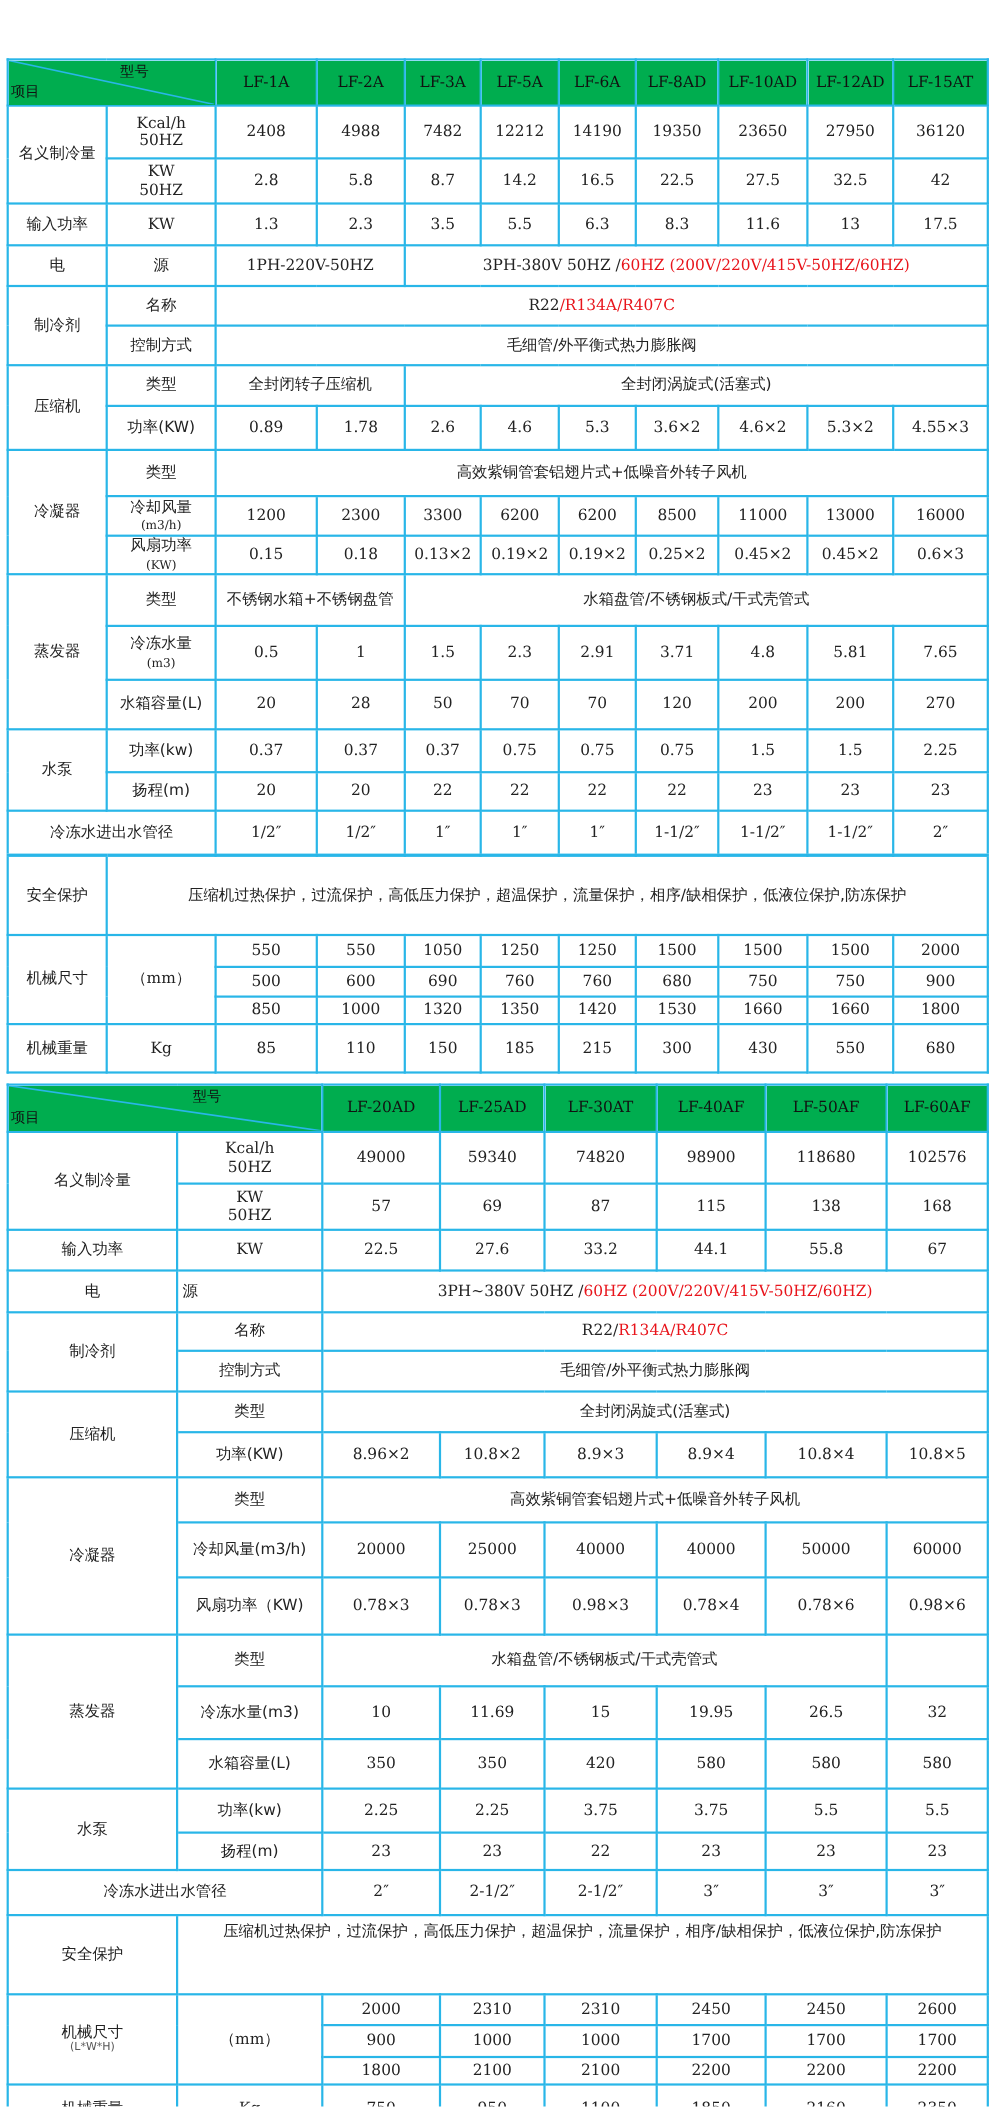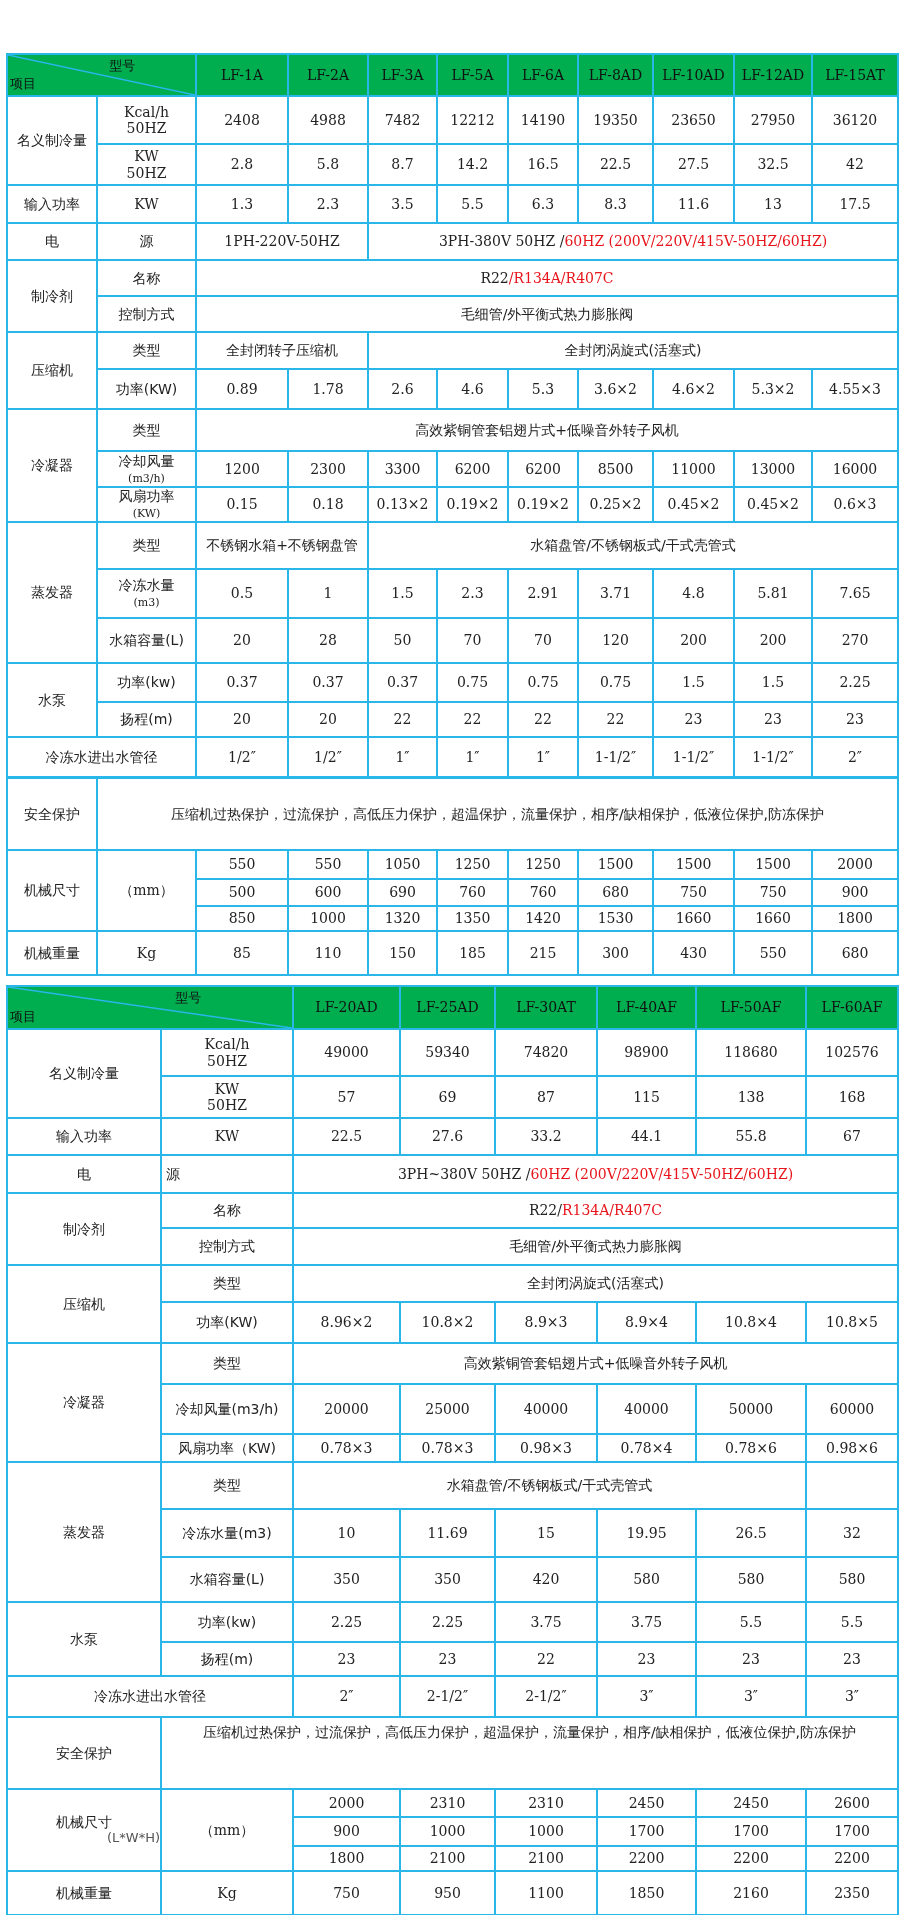--- a/index.html
+++ b/index.html
@@ -10,21 +10,21 @@
   .small{font-size:11px;}
   .cat{font-size:16px;}
   .sub{font-size:15px;}
   tr.head td{background:#00ad4f;color:#111;}
   .diag{position:relative;}
   .diag svg{position:absolute;left:0;top:0;width:100%;height:100%;}
   .diag .model{position:absolute;right:32%;top:4px;font-size:13px;}
   .diag .item{position:absolute;left:2px;bottom:3px;font-size:13px;}
   .red{color:#e8141b;}
   tr.thick td{border-top:3px solid #29b6e8;}
-  .dims-unit{font-size:13px;color:#555;display:block;text-align:right;}
+  .dims-unit{font-size:10px;color:#555;display:block;}
 </style>
 </head>
 <body>
 
 <table class="spec" id="t1" style="top:12px;width:891px;">
   <colgroup>
     <col style="width:90px">
       <col style="width:99px">
     <col style="width:92px">
       <col style="width:80px">
@@ -368,21 +368,21 @@
   </tr>
   <tr style="height:50px">
     <td>冷却风量(m3/h)</td>
     <td class="mono">20000</td>
     <td class="mono">25000</td>
     <td class="mono">40000</td>
     <td class="mono">40000</td>
     <td class="mono">50000</td>
     <td class="mono">60000</td>
   </tr>
-  <tr style="height:28px">
+  <tr style="height:52px">
     <td>风扇功率（KW)</td>
     <td class="mono small">0.78×3</td>
     <td class="mono small">0.78×3</td>
     <td class="mono small">0.98×3</td>
     <td class="mono small">0.78×4</td>
     <td class="mono small">0.78×6</td>
     <td class="mono small">0.98×6</td>
   </tr>
   <tr style="height:47px">
     <td rowspan="3" class="sub">蒸发器</td>

